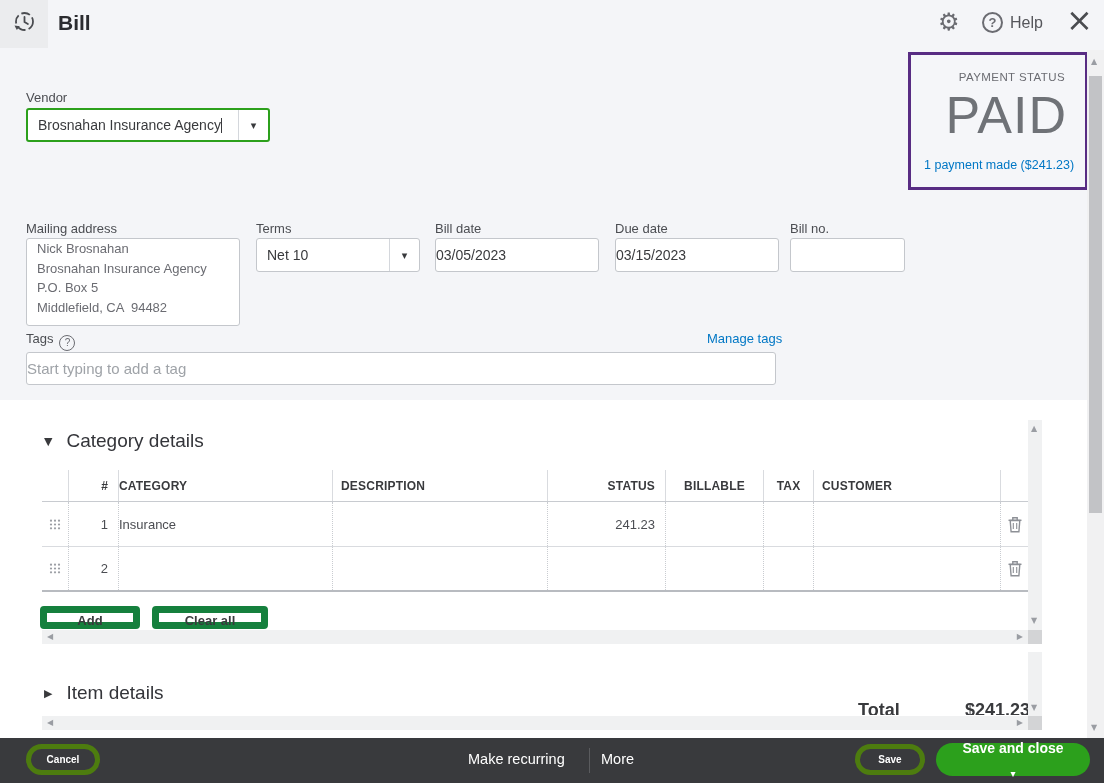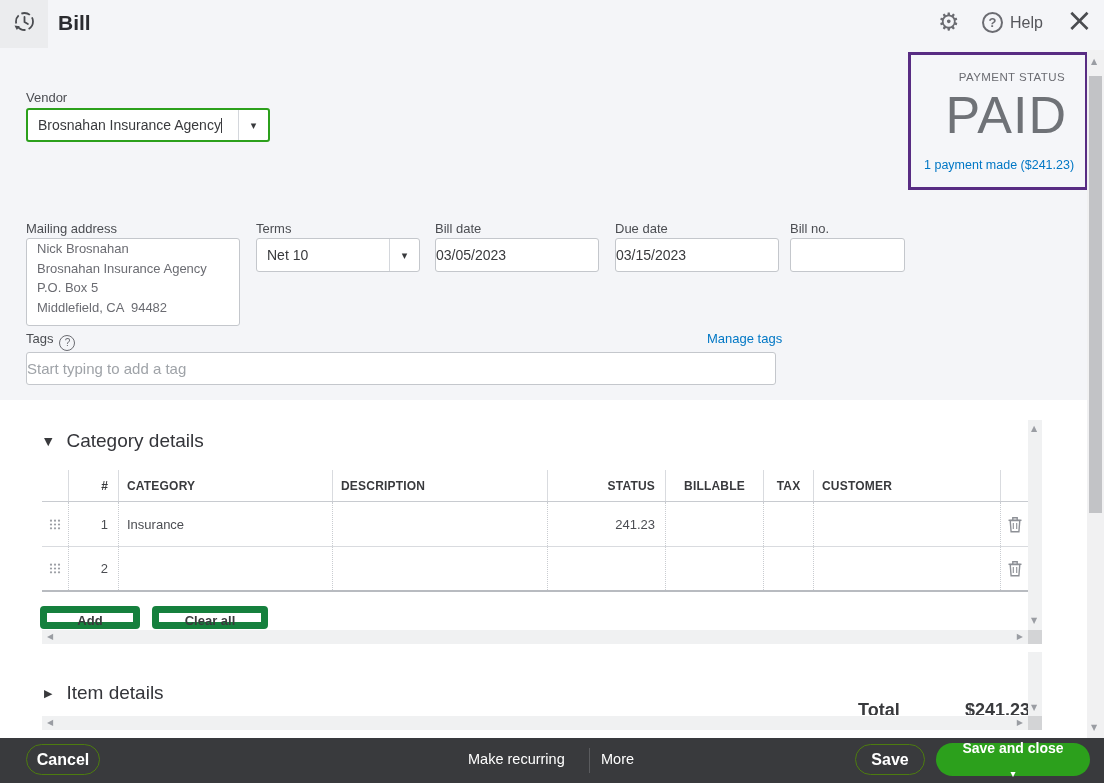--- a/index.html
+++ b/index.html
@@ -56,21 +56,21 @@
   .trow { display:flex; width:986px; }
   .thead-row { height:32px; border-bottom:1px solid #c8cbd0; }
   .tbody-row { height:45px; border-bottom:1px solid #d9dbdf; background:#fff; }
   .tbody-row.last { border-bottom:2px solid #b8bbc0; }
   .cell { display:flex; align-items:center; overflow:hidden; }
   .thead-row .cell { font-size:12px; font-weight:bold; color:#393a3d; letter-spacing:.2px; border-left:1px solid #d9dbdf; }
   .thead-row .cell:first-child { border-left:none; }
   .tbody-row .cell { font-size:13px; color:#4b4d52; border-left:1px dotted #c9ccd1; }
   .tbody-row .cell:first-child { border-left:none; }
   .c-drag{width:26px; justify-content:center;} .c-num{width:50px; justify-content:flex-end; padding-right:10px;}
-  .c-cat{width:214px; padding-left:8px;} .c-desc{width:215px; padding-left:8px;}
+  .c-cat{width:214px; padding-left:0;} .c-desc{width:215px; padding-left:8px;}
   .c-amt{width:118px; justify-content:flex-end; padding-right:10px;}
   .c-bill{width:98px; justify-content:center;} .c-tax{width:50px; justify-content:center;}
   .c-cust{width:187px; padding-left:8px;} .c-trash{width:28px; justify-content:center;}
   .drag-dots svg { display:block; }
   .trash-btn { cursor:pointer; display:flex; }
 
   .line-btn { position:absolute; top:606px; height:23px; background:#fff; border:7px solid #15803d;
               border-radius:4px; font-size:13px; font-weight:bold; color:#393a3d; padding:0 16px; cursor:pointer;
               font-family:"Liberation Sans",sans-serif; }
 
@@ -79,22 +79,22 @@
   .sb-arrow { position:absolute; font-size:8px; color:#9a9da3; cursor:pointer; }
   .sb-thumb { position:absolute; background:#c2c3c6; cursor:pointer; }
   .sb-corner { position:absolute; background:#d3d4d6; }
 
   
   .total-clip { position:absolute; left:858px; top:700px; width:172px; height:15px; overflow:hidden; }
   .total-clip .inner { display:flex; justify-content:space-between; font-size:18px; font-weight:bold; color:#393a3d; }
 
   
   .footer { position:absolute; left:0; top:738px; width:1104px; height:45px; background:#393a3d; }
-  .pill-btn { position:absolute; background:transparent; border:1px solid #4d7c0f; border-radius:16px;
-              color:#fff; font-size:16px; font-weight:bold; font-family:"Liberation Sans",sans-serif; cursor:pointer; }
+  .pill-btn { position:absolute; background:transparent; border:5px solid #4d7c0f; border-radius:16px;
+              color:#fff; font-size:10px; font-weight:bold; font-family:"Liberation Sans",sans-serif; cursor:pointer; }
   .footer-link { position:absolute; color:#fff; font-size:14.5px; cursor:pointer; top:13px; }
   .footer-divider { position:absolute; left:589px; top:10px; width:1px; height:25px; background:#5a5b5e; }
   .green-btn { position:absolute; left:936px; top:5px; width:154px; height:33px; background:#2ca01c; border:none;
                border-radius:17px; color:#fff; font-size:14px; font-weight:bold; cursor:pointer;
                font-family:"Liberation Sans",sans-serif; display:flex; align-items:center; justify-content:center; gap:13px;flex-direction:column; }
 </style>
 </head>
 <body>
 
 <div class="frame">

